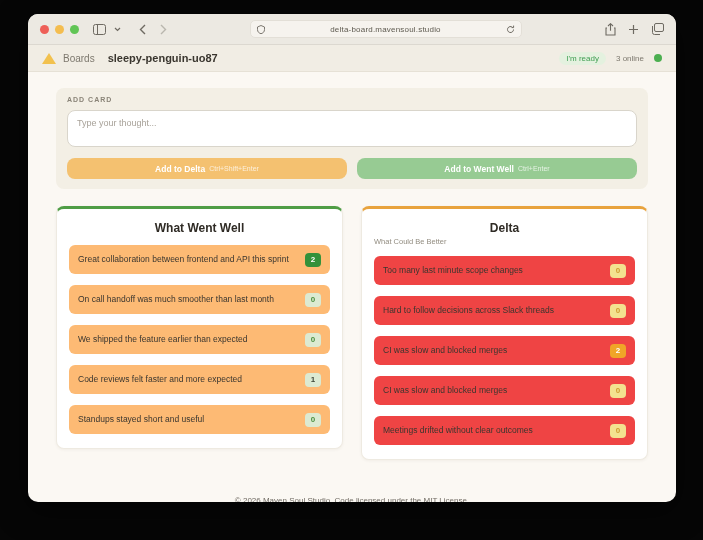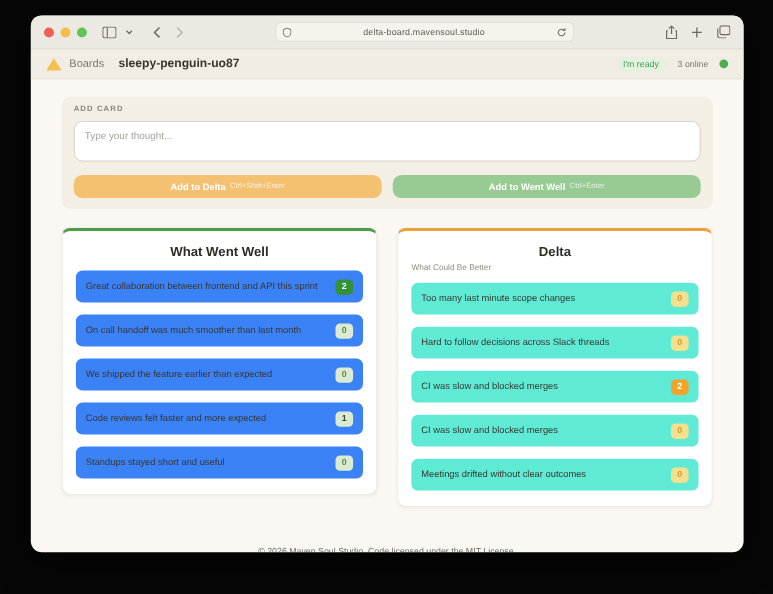--- a/index.html
+++ b/index.html
@@ -59,22 +59,22 @@
   
   .columns { margin-top:17px; display:grid; grid-template-columns:1fr 1fr; gap:18px; align-items:start; }
   .col { background:#ffffff; border:1px solid #eeeae1; border-top-width:3px; border-radius:8px;
     padding:12px 12px 14px; box-shadow:0 1px 3px rgba(80,70,50,.06); }
   .col-green { border-top-color:#4f9d45; }
   .col-amber { border-top-color:#e8a33d; }
   .col-title { font-size:12px; font-weight:bold; color:#2f2b25;text-align:center; }
   .col-sub { font-size:7.5px; color:#938d81; margin-top:2px; }
   .cards { margin-top:10px; display:flex; flex-direction:column; gap:11px; }
   .card { border-radius:6px; height:29px; display:flex; align-items:center; padding:0 9px; gap:8px; }
-  .col-green .card { background:#3b82f6; }
-  .col-amber .card { background:#5eead4; }
+  .col-green .card { background:#fdba74; }
+  .col-amber .card { background:#ef4444; }
   .card-text { flex:1; font-size:8.5px; color:#3a362f; line-height:1.2; }
   .badge { min-width:16px; height:14px; border-radius:4px; font-size:8px; font-weight:bold;
     display:flex; align-items:center; justify-content:center; padding:0 4px; }
   .col-green .badge { background:#dcead2; color:#4a8f3f; }
   .col-green .badge.neutral { color:#3c4638; }
   .col-green .badge.solid { background:#33913a; color:#ffffff; }
   .col-amber .badge { background:#f3e18f; color:#cf9a2e; }
   .col-amber .badge.solid { background:#f0a528; color:#ffffff; }
 
   

